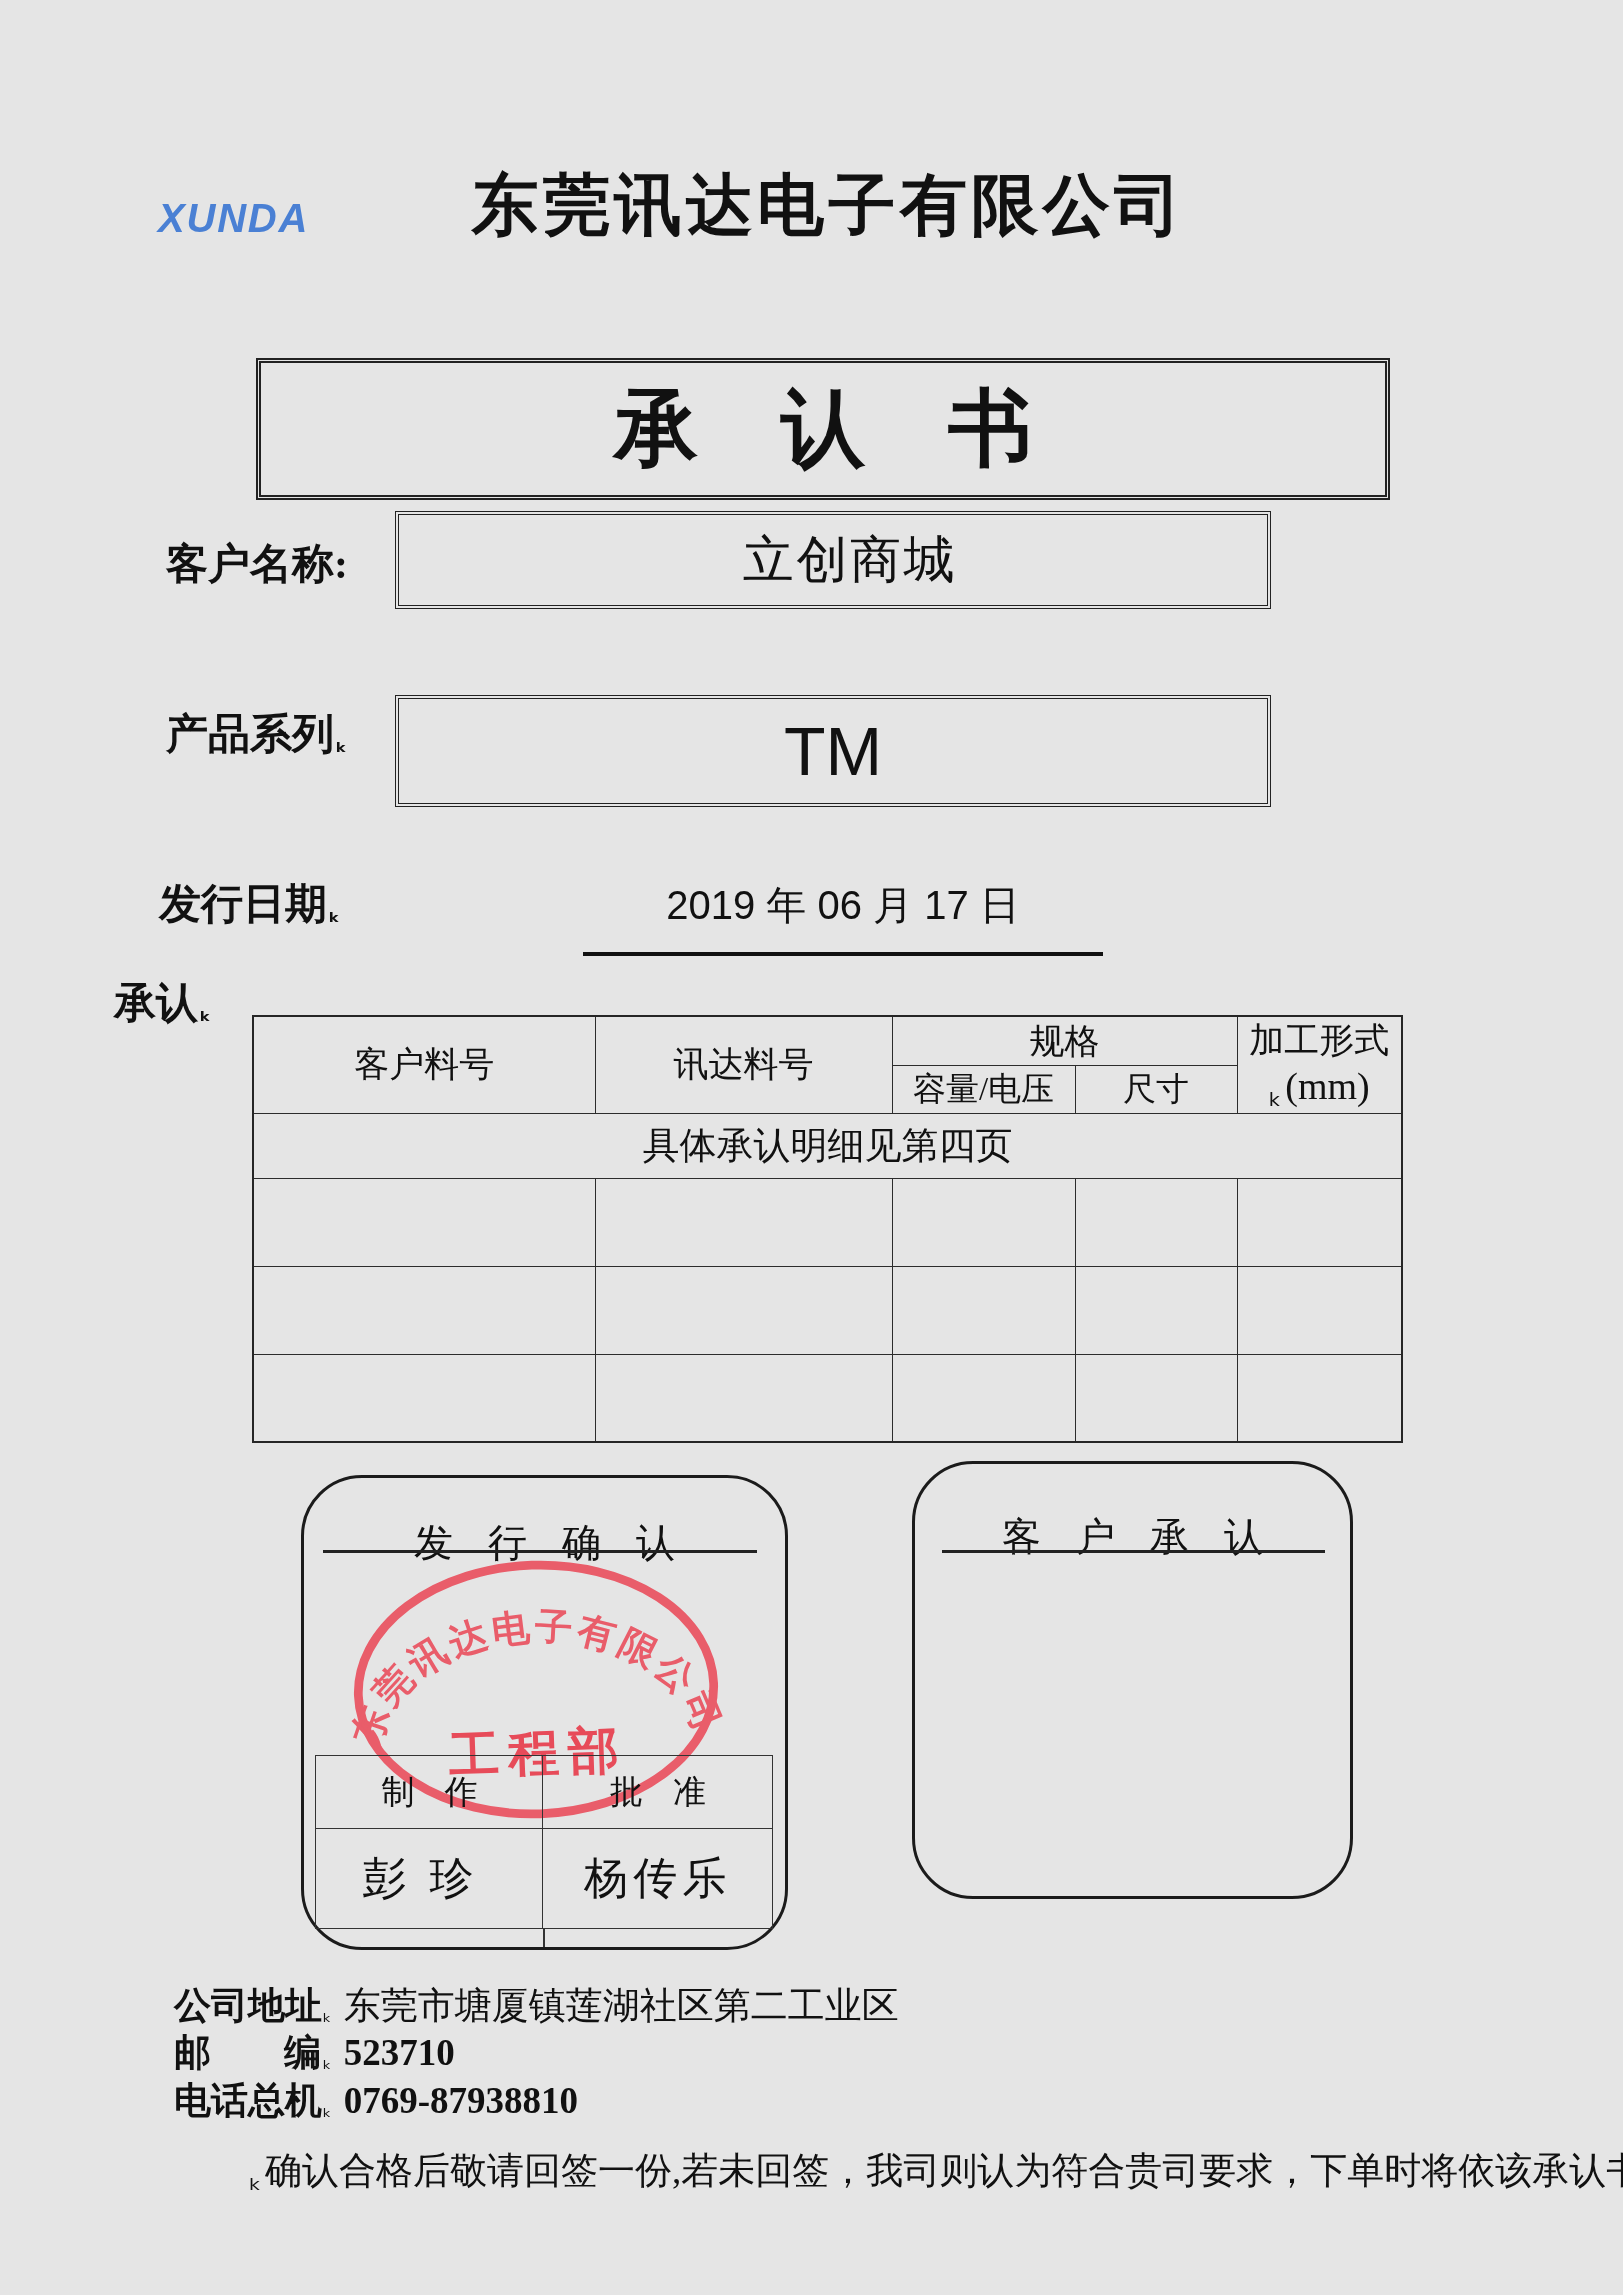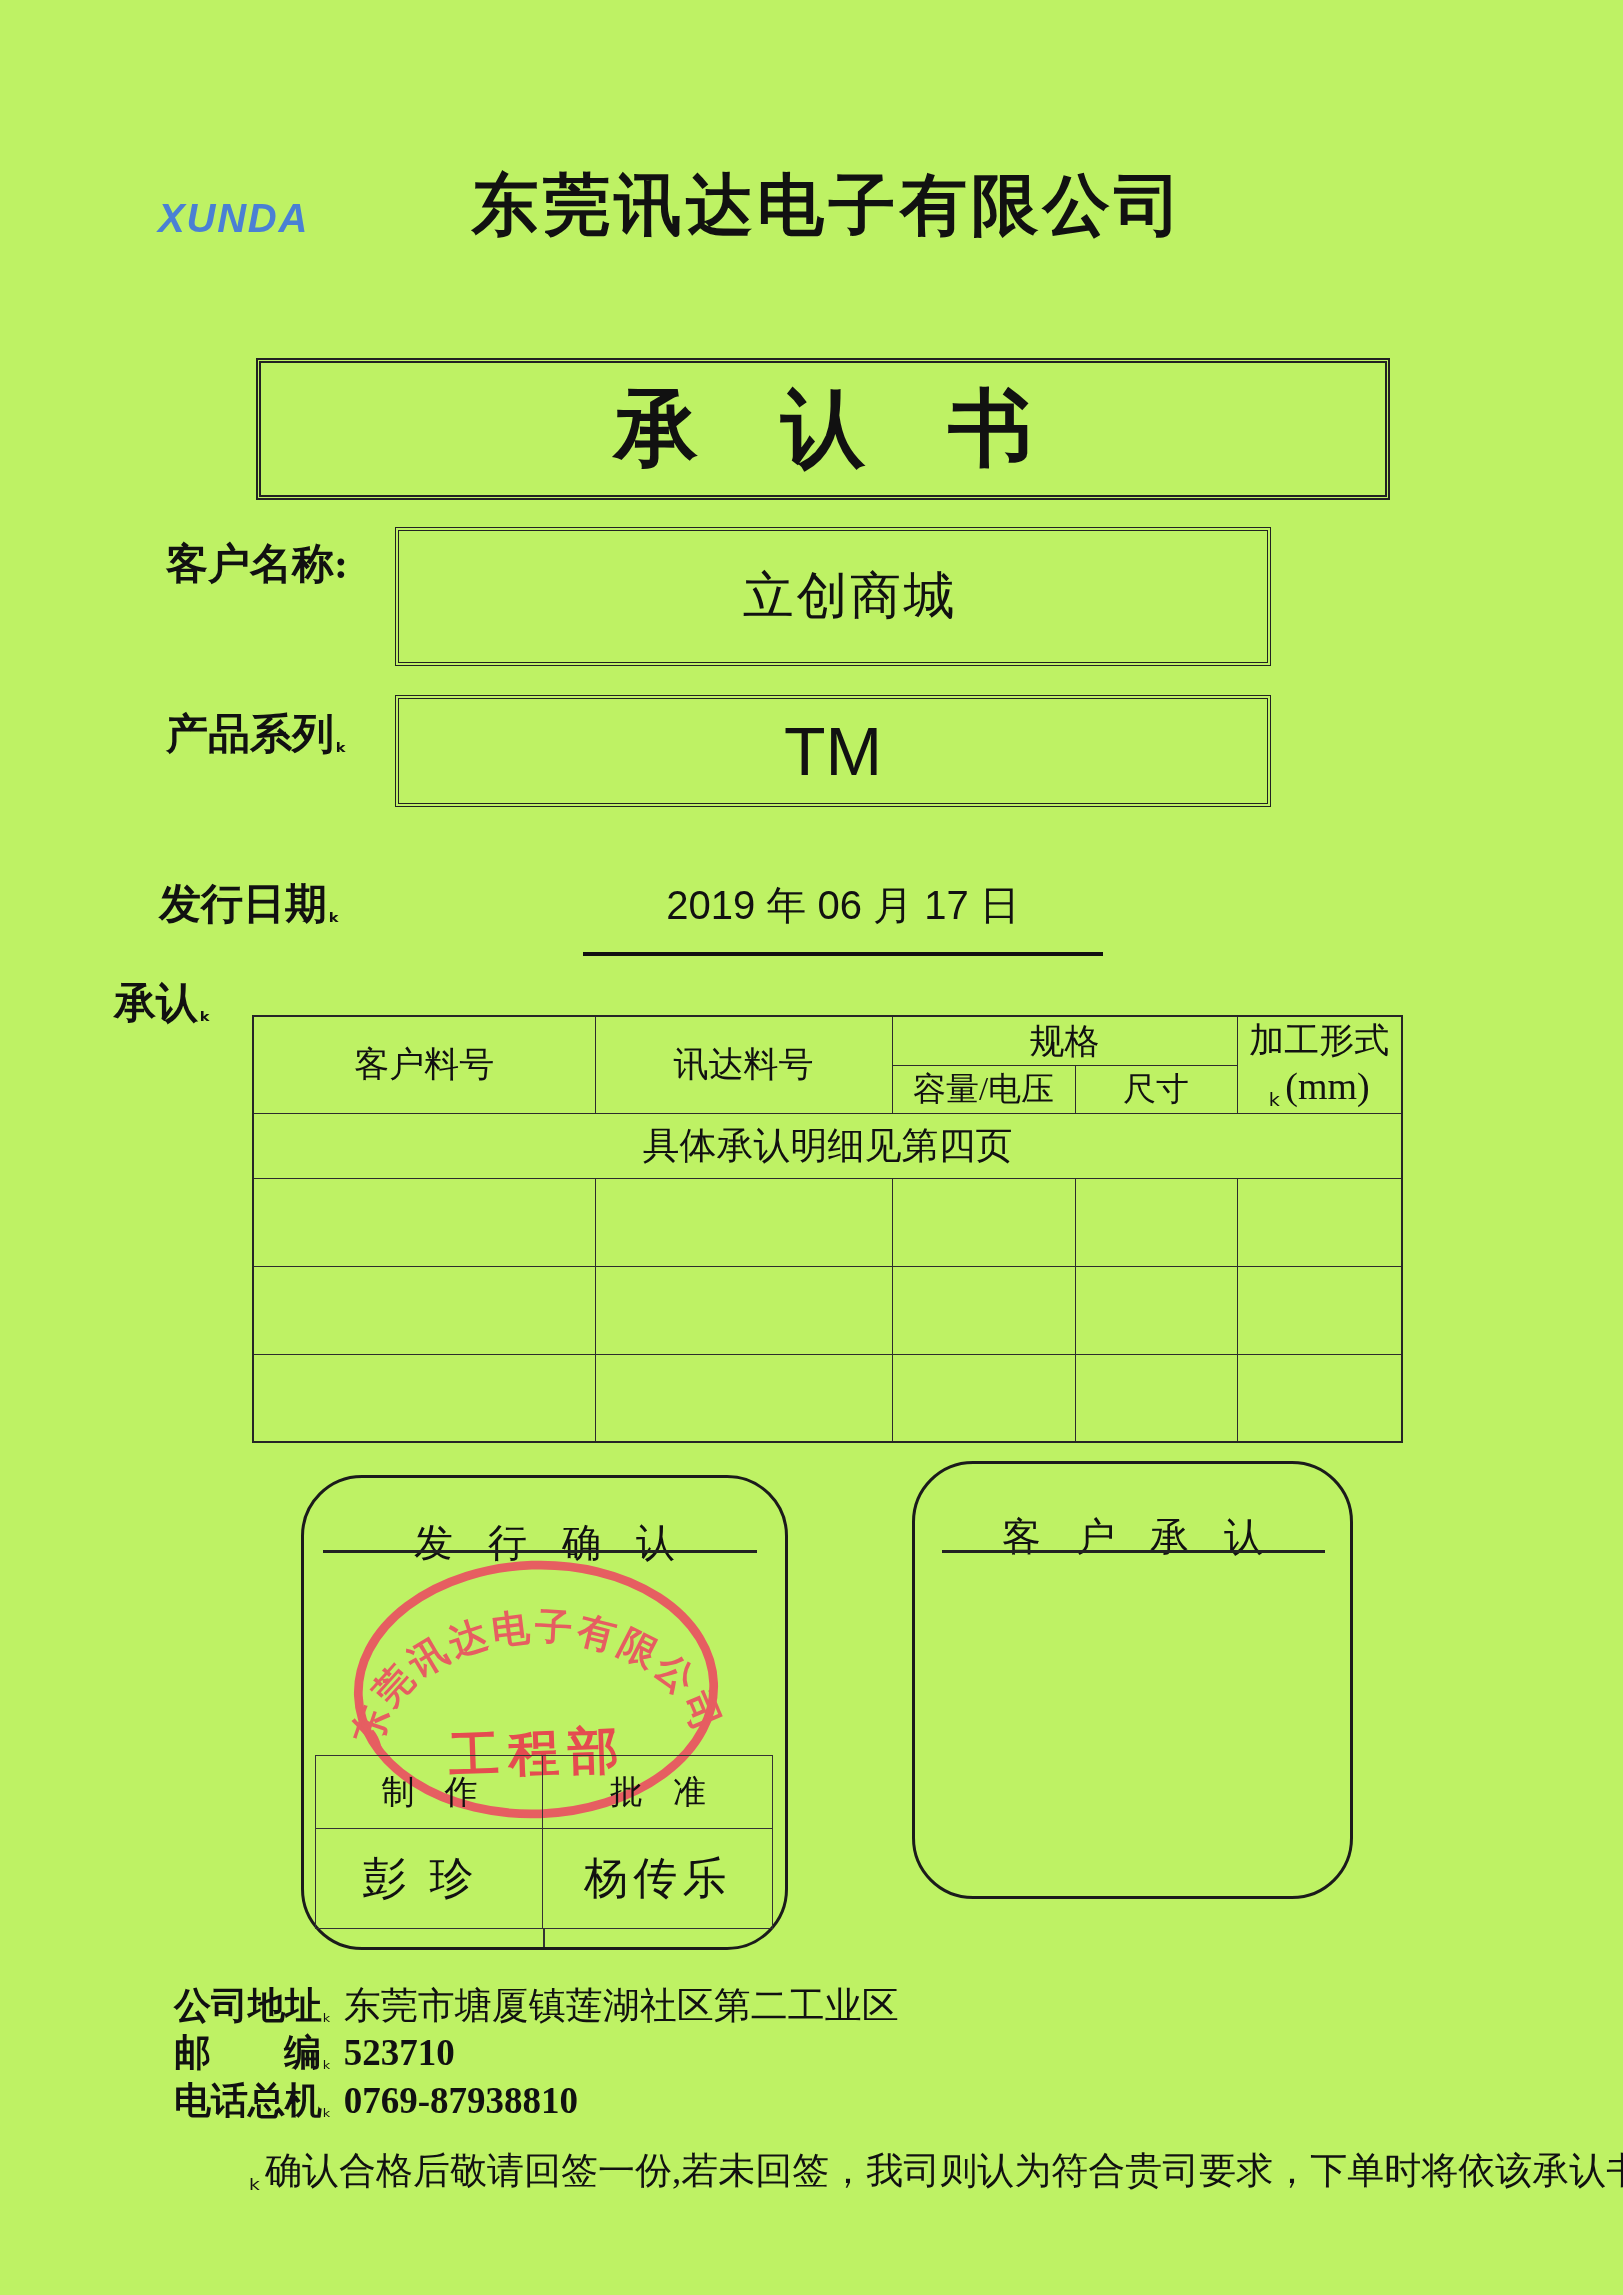--- a/index.html
+++ b/index.html
@@ -1,17 +1,17 @@
 <!DOCTYPE html>
 <html style="font-size:14px"><head>
 <meta charset="utf-8">
 <style>
   html,body{margin:0;padding:0;background:#ffffff;}
   #page{
-    position:relative;width:1623px;height:2295px;background:#bef264;overflow:hidden;
+    position:relative;width:1623px;height:2295px;background:#e5e5e5;overflow:hidden;
     font-family:"Liberation Serif","DejaVu Serif",serif;color:#111;
   }
   .abs{position:absolute;}
 
   
   .logo{left:158px;top:196px;font-family:"Liberation Sans","DejaVu Sans",sans-serif;
         font-style:italic;font-weight:bold;font-size:40px;letter-spacing:1.8px;}
   .company-name{left:412px;top:160px;width:833px;text-align:center;
         font-size:67px;font-weight:bold;letter-spacing:4.4px;}
 
@@ -20,21 +20,21 @@
         box-sizing:border-box;display:flex;align-items:center;justify-content:center;}
   .title-box .t{font-size:84px;font-weight:600;letter-spacing:83px;padding-left:83px;line-height:1;}
 
   
   .flabel-big{font-size:42px;font-weight:bold;}
   .customer-label{left:166px;top:536px;}
   .series-label{left:166px;top:706px;}
   .date-label{left:159px;top:876px;}
   .approve-label{left:114px;top:975px;}
   .vbox{border:4.4px double #222;box-sizing:border-box;display:flex;align-items:center;justify-content:center;}
-  .customer-box{left:395px;top:527px;width:876px;height:139px;padding-left:34px;}
+  .customer-box{left:395px;top:511px;width:876px;height:98px;padding-left:34px;}
   .customer-box .v{font-size:51px;letter-spacing:2.6px;}
   .series-box{left:395px;top:695px;width:876px;height:112px;}
   .series-box .v{font-size:68px;font-family:"Liberation Sans","DejaVu Sans",sans-serif;}
   .date-value{left:583px;top:878px;width:520px;text-align:center;font-size:40px;
         font-family:"Liberation Sans","DejaVu Sans",sans-serif;}
   .date-line{left:583px;top:952px;width:520px;height:3.5px;background:#111;}
 
   
   .gmark{font-family:"DejaVu Sans",sans-serif;font-size:0.55em;vertical-align:-0.18em;margin-left:1.8px;}
   .gmark2{font-family:"DejaVu Sans",sans-serif;font-size:0.8em;vertical-align:-0.22em;margin-right:3.5px;}

